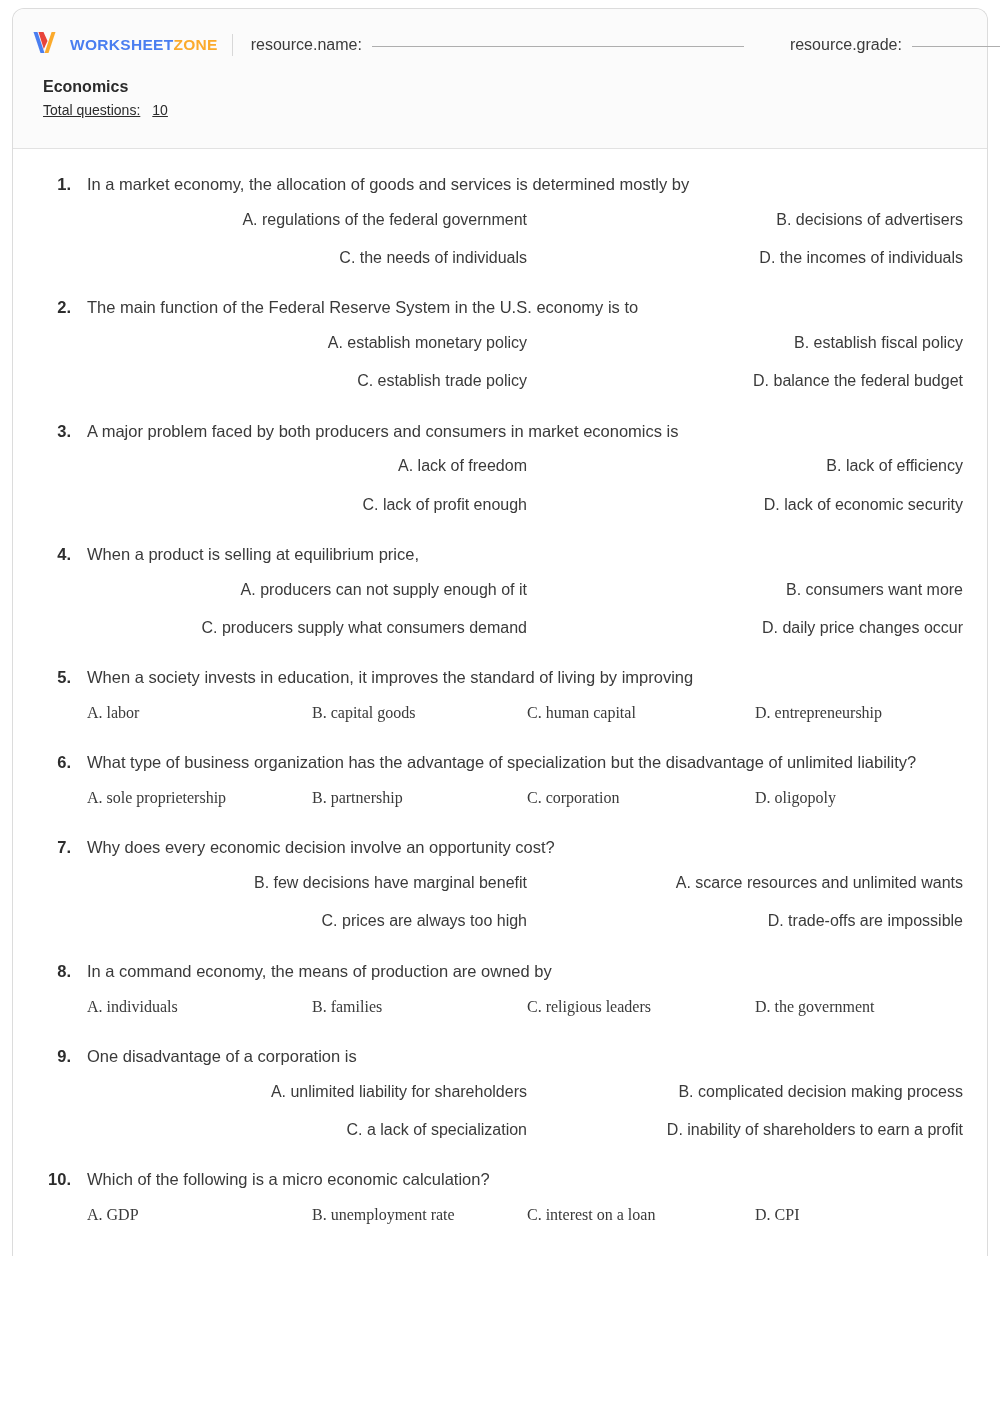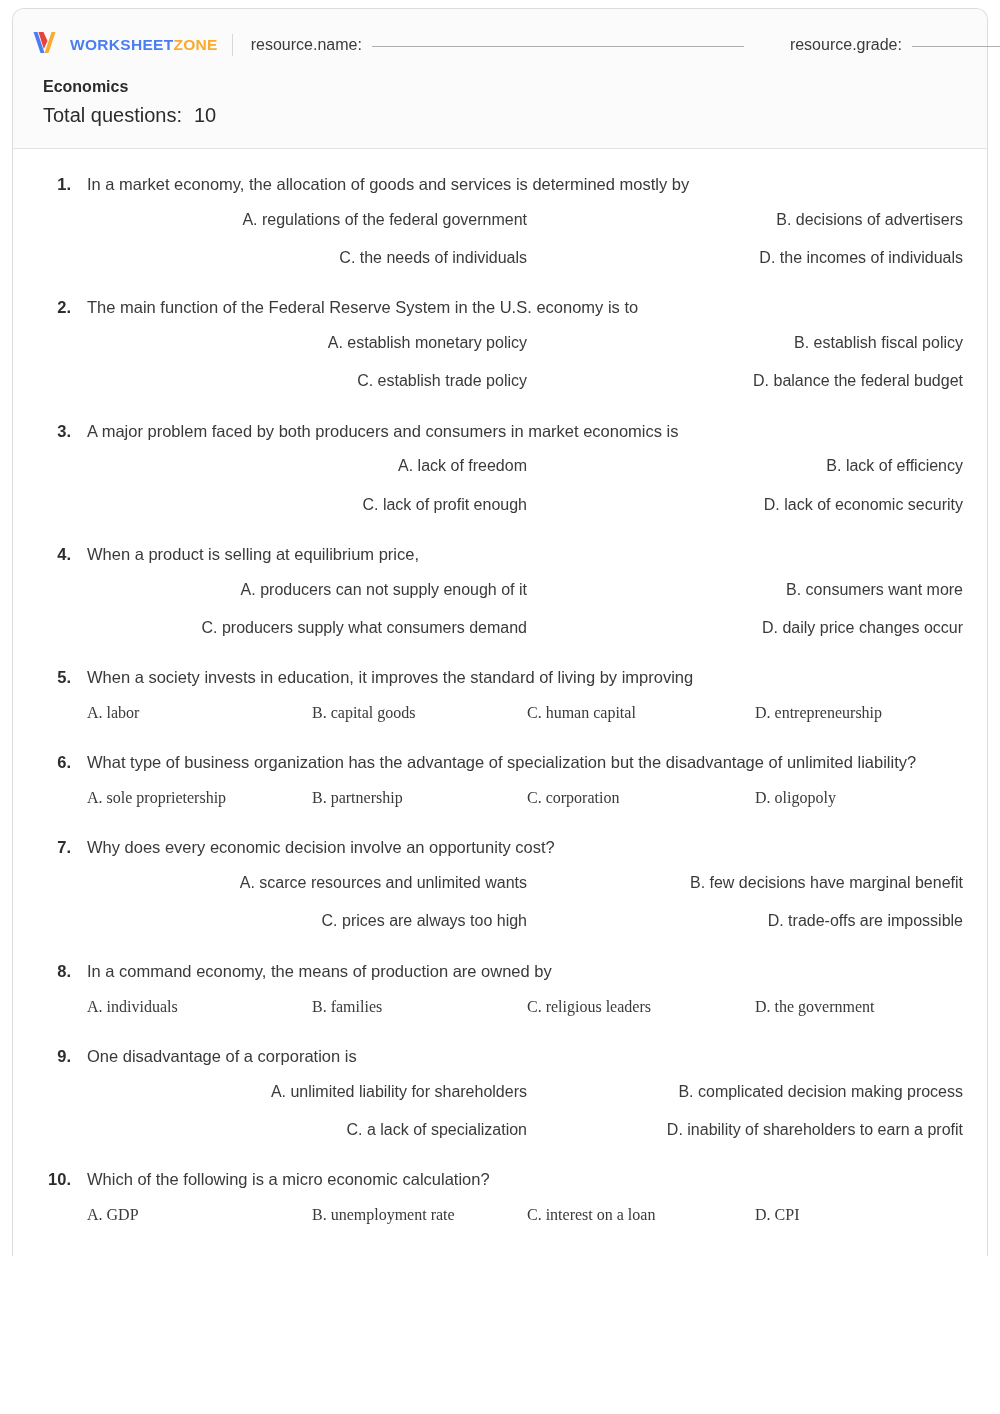--- a/index.html
+++ b/index.html
@@ -98,23 +98,24 @@
   .meta {
     padding: 18px 0 0 30px;
   }
   .meta-title {
     font-size: 16px;
     font-weight: bold;
     color: #2b2b2b;
     line-height: 1.55;
   }
   .meta-count {
-    font-size: 20px;
+    font-size: 14px;
     color: #2b2b2b;
     line-height: 1.55;
+    text-decoration: underline;
   }
   .meta-count .count-val { margin-left: 12px; }
 
   
   .sheet-body {
     padding: 22px 24px 0 24px;
   }
 
   .question {
     margin-bottom: 20px;
@@ -318,22 +319,22 @@
             <div class="option">C. corporation</div>
             <div class="option">D. oligopoly</div>
           </div>
         </div>
         <div class="question">
           <div class="q-head">
             <div class="q-num">7.</div>
             <div class="q-text">Why does every economic decision involve an opportunity cost?</div>
           </div>
           <div class="options cols-2">
+            <div class="option">B. few decisions have marginal benefit</div>
             <div class="option">A. scarce resources and unlimited wants</div>
-            <div class="option">B. few decisions have marginal benefit</div>
             <div class="option">C. prices are always too high</div>
             <div class="option">D. trade-offs are impossible</div>
           </div>
         </div>
         <div class="question">
           <div class="q-head">
             <div class="q-num">8.</div>
             <div class="q-text">In a command economy, the means of production are owned by</div>
           </div>
           <div class="options cols-4">

